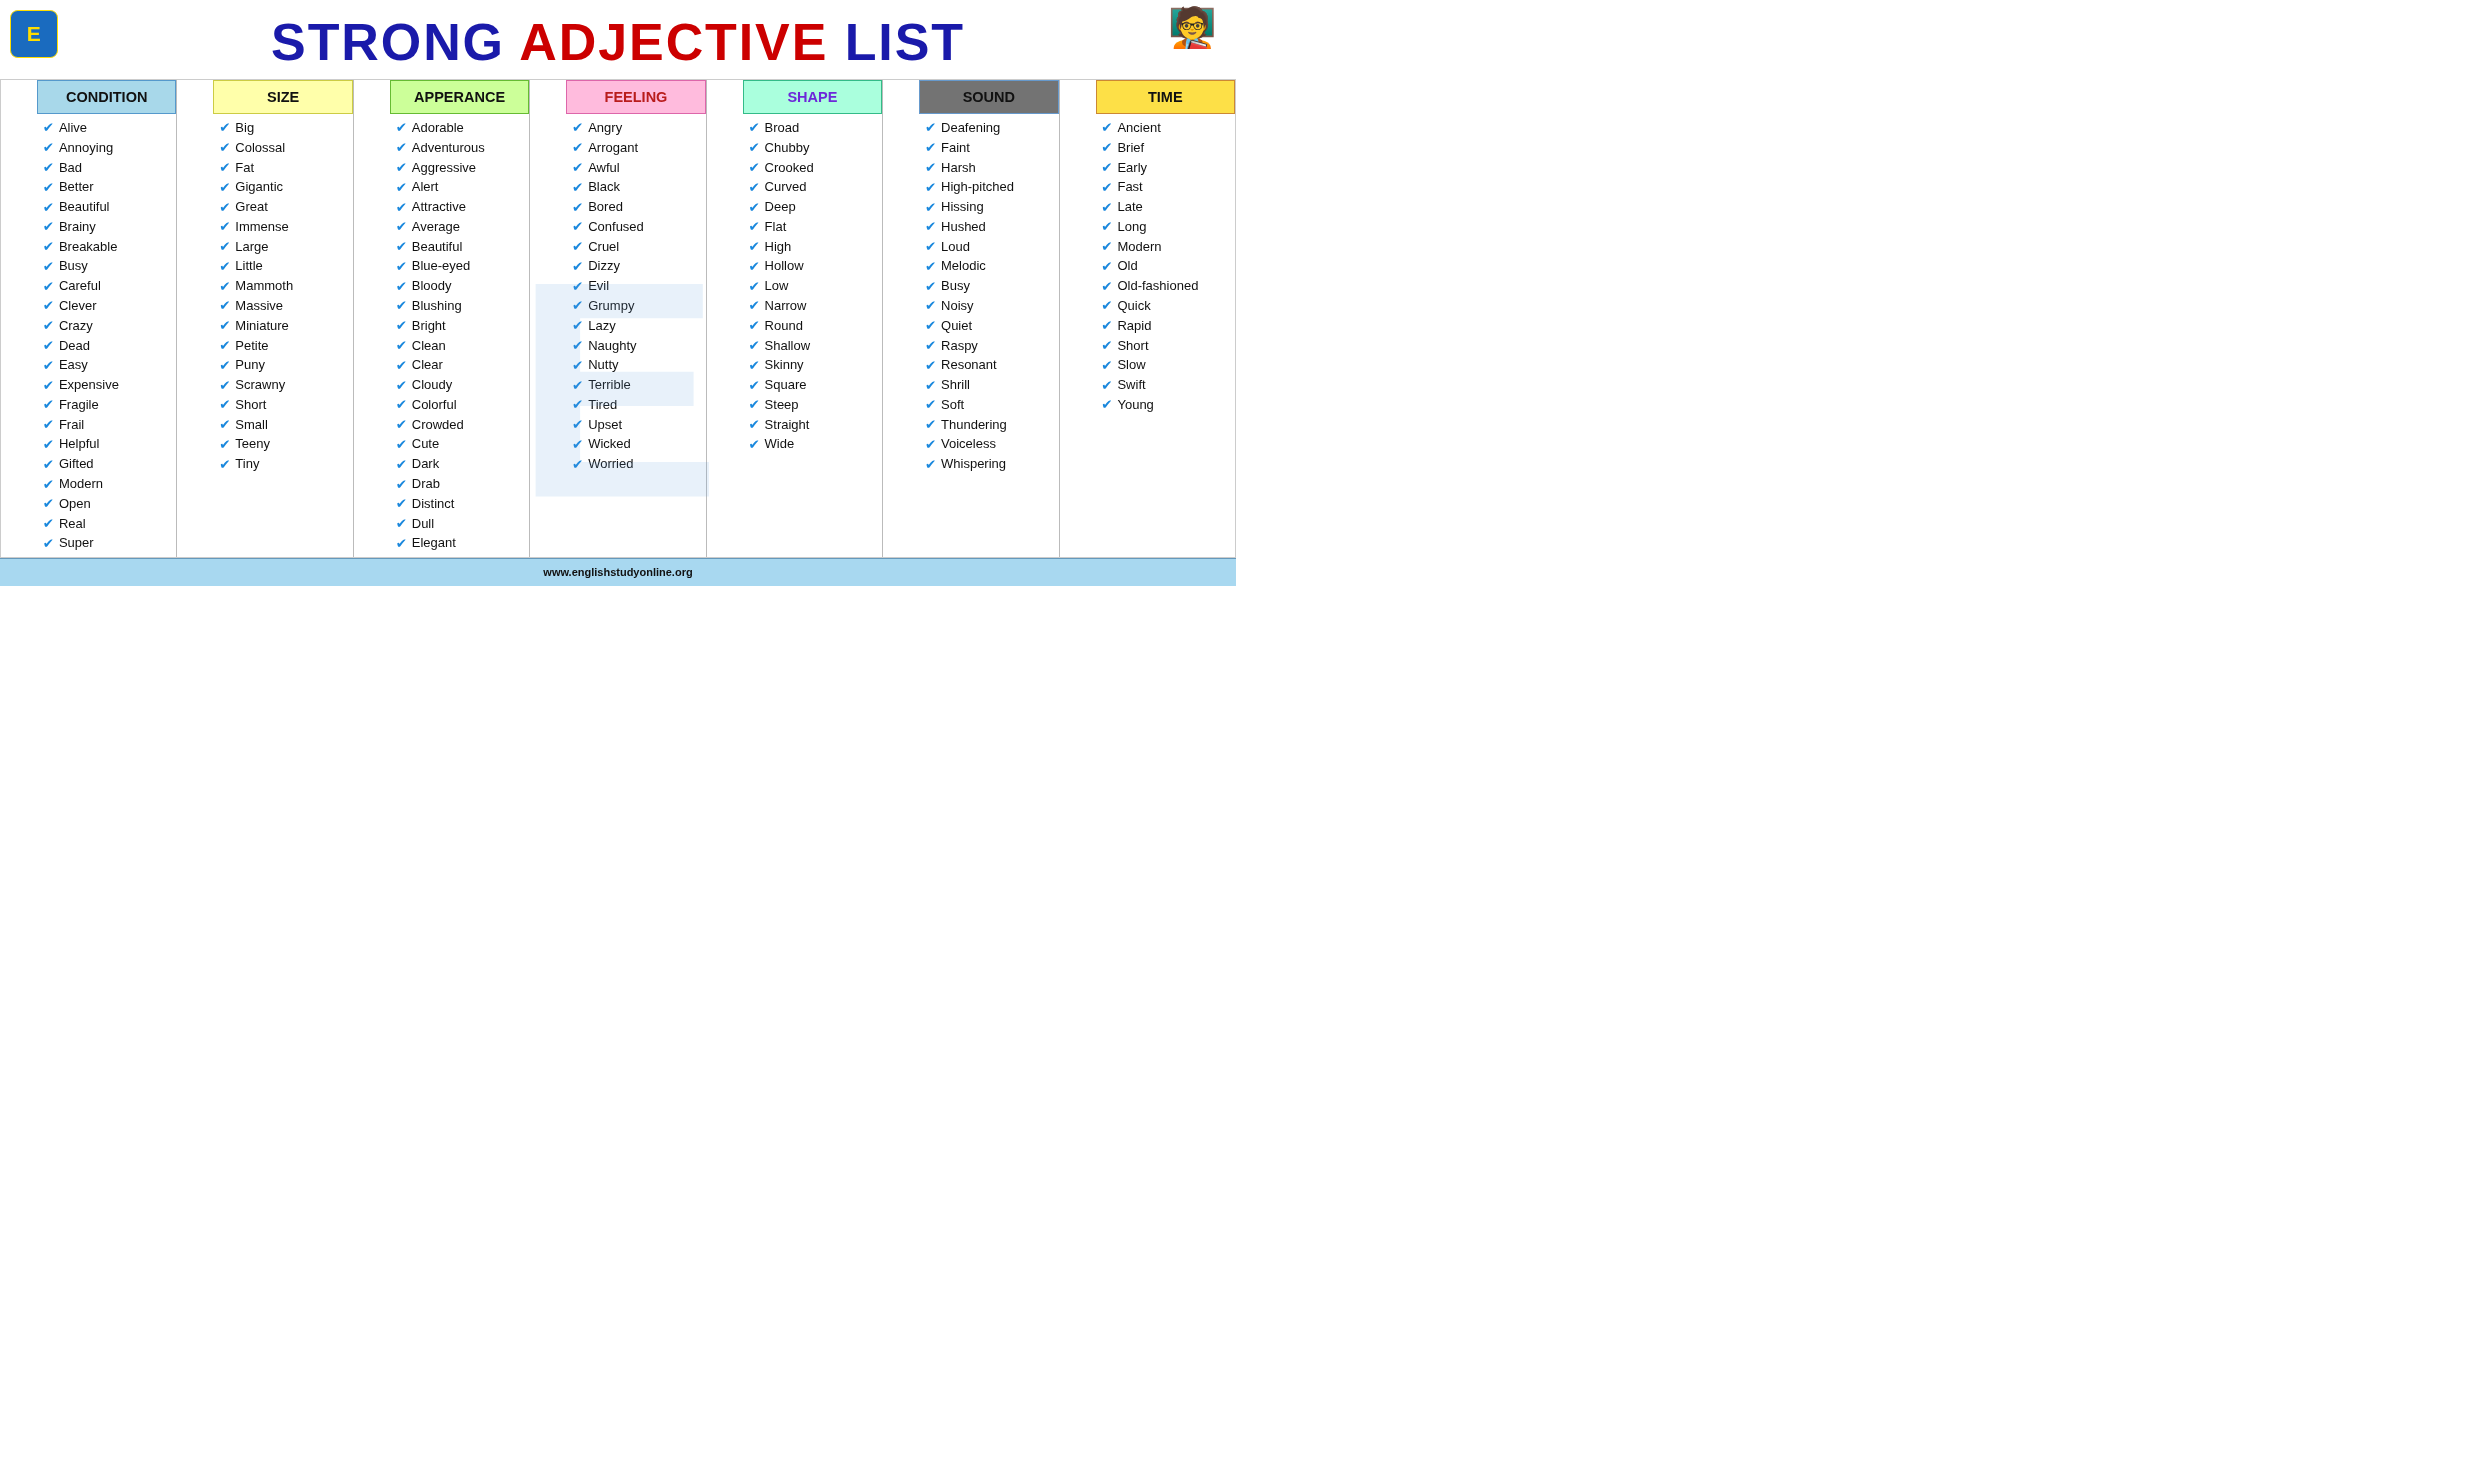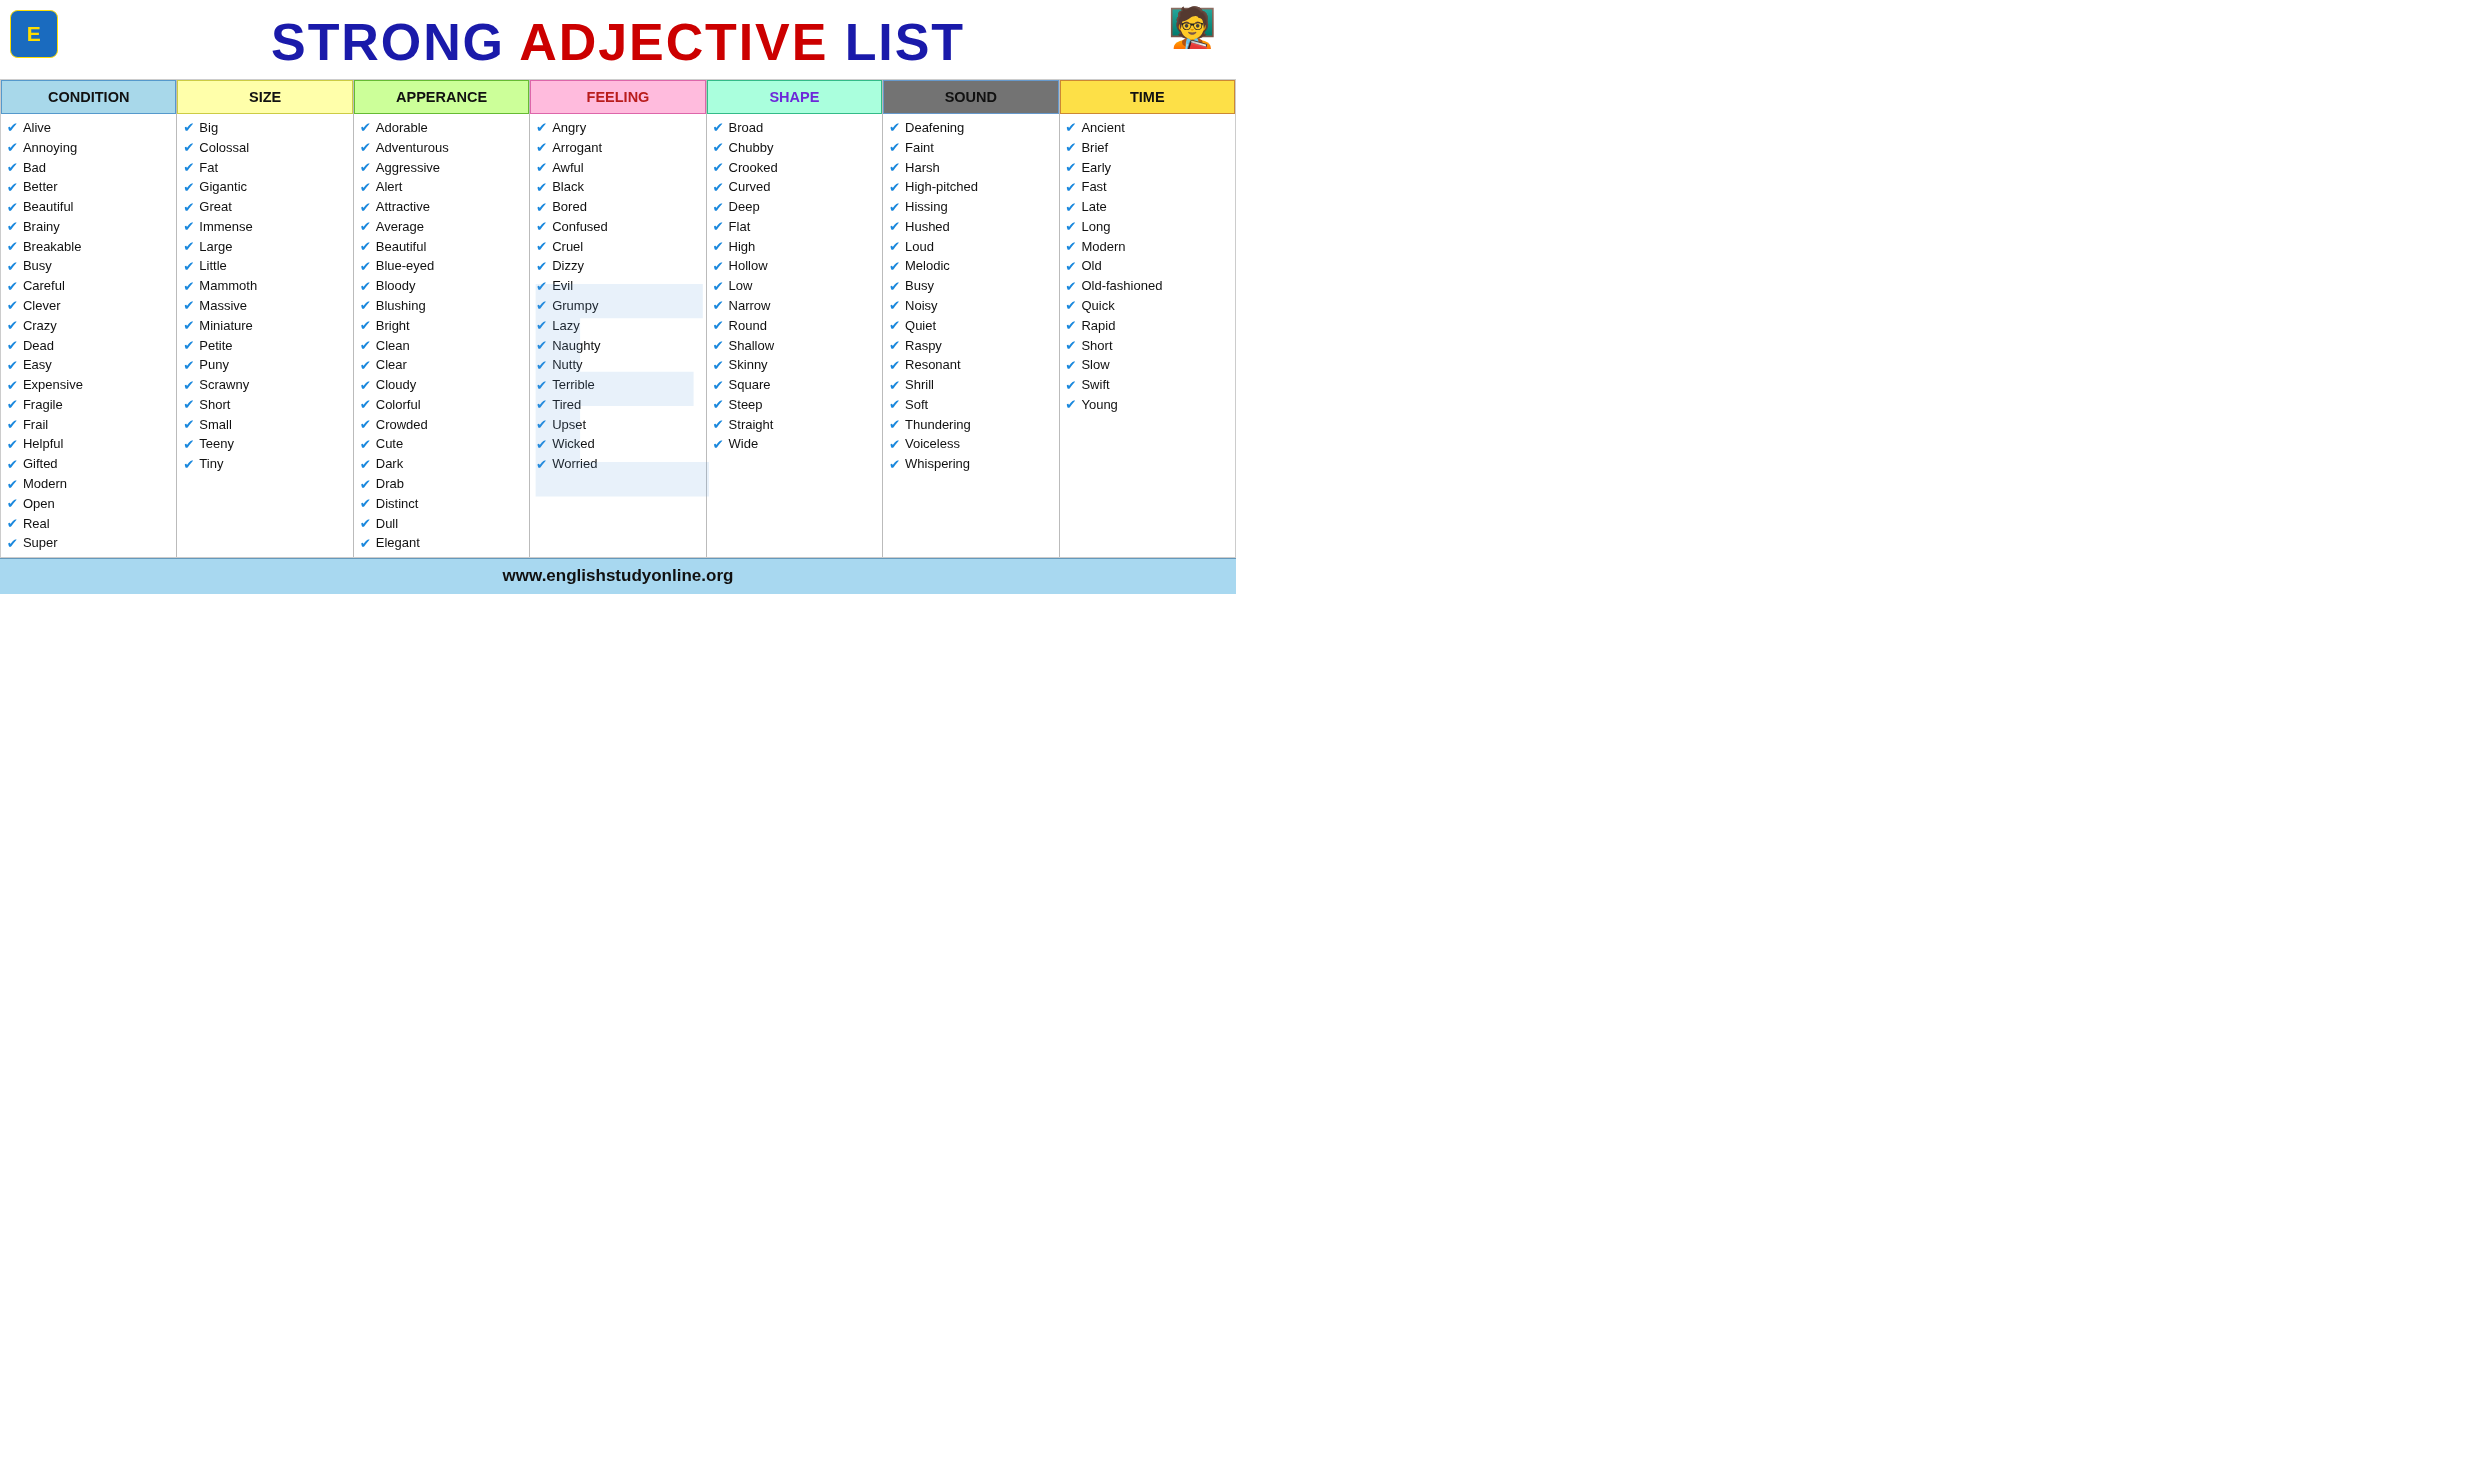--- a/index.html
+++ b/index.html
@@ -53,20 +53,21 @@
 
     .table-container {
       display: flex;
       width: 100%;
       border: 1px solid #ccc;
     }
 
     .col {
       flex: 1;
       border-right: 1px solid #bbb;
+      padding-left: 36px;
     }
     .col:last-child { border-right: none; }
 
     .col-header {
       padding: 7.7px 3.9px;
       text-align: center;
       font-size: 14.5px;
       font-weight: 900;
       border-bottom: 1px solid #bbb;
     }
@@ -96,21 +97,21 @@
     .check-icon {
       color: #1a88dd;
       font-size: 13.5px;
       flex-shrink: 0;
     }
 
     .footer {
       background: #a8d8f0;
       text-align: center;
       padding: 7.7px;
-      font-size: 17px;
+      font-size: 11px;
       font-weight: bold;
       color: #111;
       border-top: 1.9px solid #6699bb;
     }
 
     
     .watermark {
       position: absolute;
       font-size: 309px;
       font-weight: 900;

